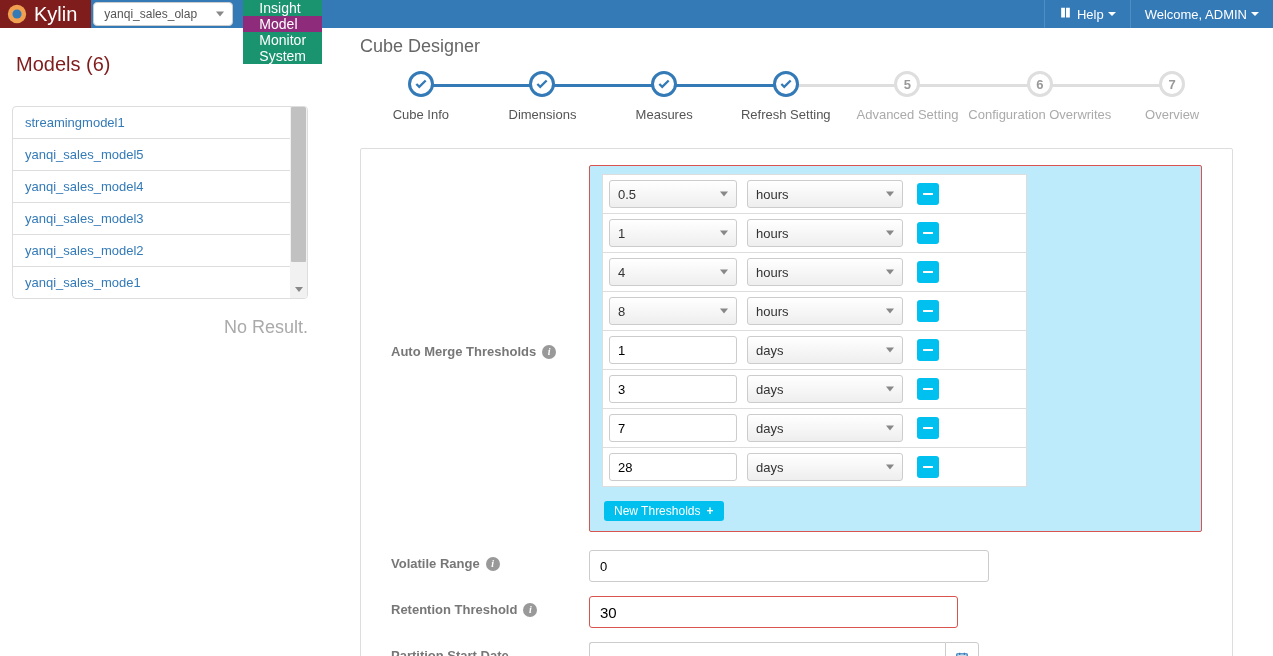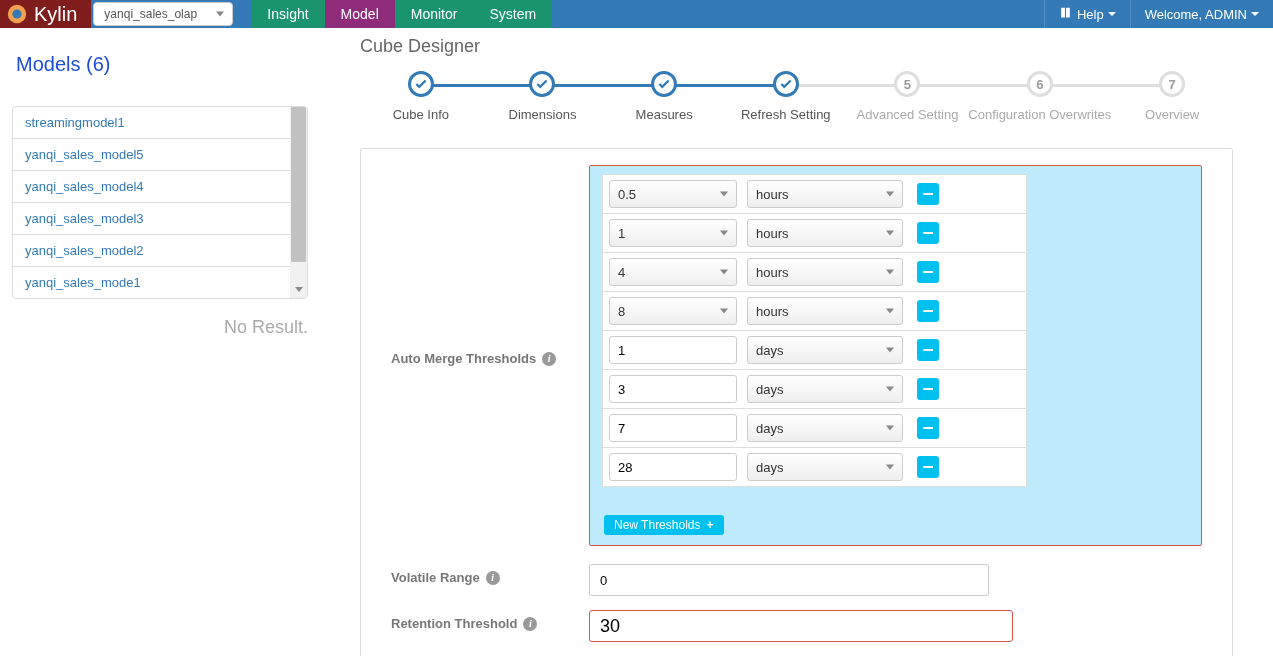--- a/index.html
+++ b/index.html
@@ -5,37 +5,37 @@
 * { box-sizing: border-box; margin: 0; padding: 0; }
 body { font-family: "Helvetica Neue", Helvetica, Arial, sans-serif; font-size: 14px; color: #333; background: #fff; }
 
 
 .navbar { background: #337ab7; height: 28px; display: flex; align-items: stretch; color: #fff; position: relative; }
 .brand { background: #7f1d1d; padding: 0 14px 0 6px; display: flex; align-items: center; font-size: 20px; font-weight: 500; height: 28px; }
 .brand-icon { width: 22px; height: 22px; margin-right: 6px; position: relative; }
 .brand-icon svg { width: 22px; height: 22px; }
 .project-dropdown { background: #fff; color: #555; margin: 2px 0 2px 2px; border: 1px solid #ccc; border-radius: 4px; padding: 0 24px 0 10px; font-size: 12px; width: 140px; display: flex; align-items: center; position: relative; height: 24px; }
 .project-dropdown .caret { position: absolute; right: 8px; top: 50%; transform: translateY(-50%); }
-.nav-tabs { display: flex; margin-left: 18px; }
+.nav-tabs { display: flex; margin-left: 10px; flex-direction: column; }
 .nav-tab { padding: 0 16px; display: flex; align-items: center; cursor: pointer; font-size: 14px; font-weight: 500; }
 .nav-tab.green { background: #1a936f; }
 .nav-tab.purple { background: #8e2b7b; }
 .nav-right { margin-left: auto; display: flex; }
 .nav-btn { padding: 0 14px; display: flex; align-items: center; border-left: 1px solid rgba(255,255,255,0.15); font-size: 13px; cursor: pointer; }
 .nav-btn .caret-down { margin-left: 4px; }
 
 .caret-down { display: inline-block; width: 0; height: 0; border-left: 4px solid transparent; border-right: 4px solid transparent; border-top: 4px solid currentColor; vertical-align: middle; }
 
 
 .layout { display: flex; }
 .sidebar { width: 320px; padding: 0 12px; }
 .main { flex: 1; padding: 8px 40px 20px 40px; }
 
 
-.side-title { font-size: 20px; color: #1d4ed8; font-weight: 300; margin: 25px 4px 10px 4px; }
+.side-title { font-size: 20px; color: #7f1d1d; font-weight: 300; margin: 25px 4px 10px 4px; }
 .models-box { border: 1px solid #ddd; border-radius: 4px; position: relative; overflow: hidden; margin-top: 30px; }
 .models-list { }
 .model-item { padding: 8px 12px; border-bottom: 1px solid #ddd; color: #337ab7; font-size: 13px; cursor: pointer; }
 .model-item:last-child { border-bottom: none; }
 .models-scroll { position: absolute; right: 0; top: 0; bottom: 0; width: 17px; background: #f1f1f1; }
 .models-scroll-thumb { position: absolute; left: 1px; right: 1px; top: 0; height: 155px; background: #c1c1c1; border-radius: 1px; }
 .models-scroll-btn { position: absolute; left: 0; right: 0; bottom: 0; height: 17px; background: #f1f1f1; display: flex; align-items: center; justify-content: center; }
 .noresult { text-align: right; color: #aaa; font-size: 18px; margin-top: 18px; font-weight: 300; }
 
 
@@ -51,36 +51,36 @@
 .step-label { margin-top: 10px; font-size: 13px; color: #555; white-space: nowrap; }
 .step.pending .step-label { color: #aaa; }
 
 .panel { border: 1px solid #ddd; border-radius: 2px; padding: 16px 30px 28px 30px; }
 .form-row { display: flex; align-items: flex-start; margin-bottom: 14px; }
 .form-label { width: 198px; color: #777; font-weight: 700; font-size: 13px; padding-top: 6px; display: flex; align-items: center; }
 .form-label .info-icon { margin-left: 6px; }
 .form-control-area { flex: 1; }
 
 .thresholds-outer { border: 1px solid #d9534f; border-radius: 2px; padding: 4px 0 0 0; flex: 1; background: #beebfb; }
-.thresholds-table { background: #fff; border: 1px solid #ddd; margin: 4px 4px 14px 12px; width: 425px; }
+.thresholds-table { background: #fff; border: 1px solid #ddd; margin: 4px 4px 0 12px; width: 425px; }
 .th-row { display: flex; align-items: center; padding: 5px 6px; border-bottom: 1px solid #ddd; }
 .th-row:last-child { border-bottom: none; }
 .th-value { width: 128px; height: 28px; border: 1px solid #ccc; border-radius: 3px; padding: 0 8px; font-size: 13px; margin-right: 10px; }
 .th-value.pill { background: linear-gradient(#fff, #eee); padding-right: 24px; position: relative; display: flex; align-items: center; }
 .th-value.pill .caret { position: absolute; right: 8px; top: 50%; transform: translateY(-50%); }
 .th-unit { width: 156px; height: 28px; border: 1px solid #ccc; border-radius: 3px; background: linear-gradient(#fff, #eee); padding: 0 8px; font-size: 13px; display: flex; align-items: center; margin-right: 14px; position: relative; }
 .th-unit .caret { position: absolute; right: 8px; top: 50%; transform: translateY(-50%); }
 .th-remove { width: 22px; height: 22px; background: #00c0ef; border-radius: 3px; display: flex; align-items: center; justify-content: center; cursor: pointer; }
 .th-remove .minus { width: 10px; height: 2px; background: #fff; }
 .new-th-btn { margin: 14px 0 10px 14px; background: #00c0ef; color: #fff; display: inline-flex; align-items: center; padding: 3px 10px; border-radius: 3px; font-size: 12px; cursor: pointer; }
 .new-th-btn .plus { margin-left: 6px; font-weight: bold; }
 
 .text-input { width: 400px; height: 32px; border: 1px solid #ccc; border-radius: 3px; padding: 0 10px; font-size: 13px; }
 .retention-wrap { display: flex; }
-.retention-input { width: 424px; height: 32px; border: 1px solid #d9534f; border-radius: 3px; padding: 0 10px; font-size: 18px; }
+.retention-input { width: 369px; height: 32px; border: 1px solid #d9534f; border-radius: 3px; padding: 0 10px; font-size: 15px; }
 .date-group { display: flex; }
 .date-input { width: 356px; height: 32px; border: 1px solid #ccc; border-right: none; border-radius: 3px 0 0 3px; padding: 0 10px; font-size: 13px; }
 .date-btn { width: 34px; height: 32px; border: 1px solid #ccc; border-radius: 0 3px 3px 0; background: #fff; display: flex; align-items: center; justify-content: center; color: #337ab7; cursor: pointer; }
 
 .info-icon { display: inline-flex; width: 14px; height: 14px; border-radius: 50%; background: #999; color: #fff; font-size: 10px; align-items: center; justify-content: center; font-family: serif; font-style: italic; font-weight: bold; }
 
 .caret { display: inline-block; width: 0; height: 0; border-left: 4px solid transparent; border-right: 4px solid transparent; border-top: 5px solid #888; }
 
 </style>
 </head>

